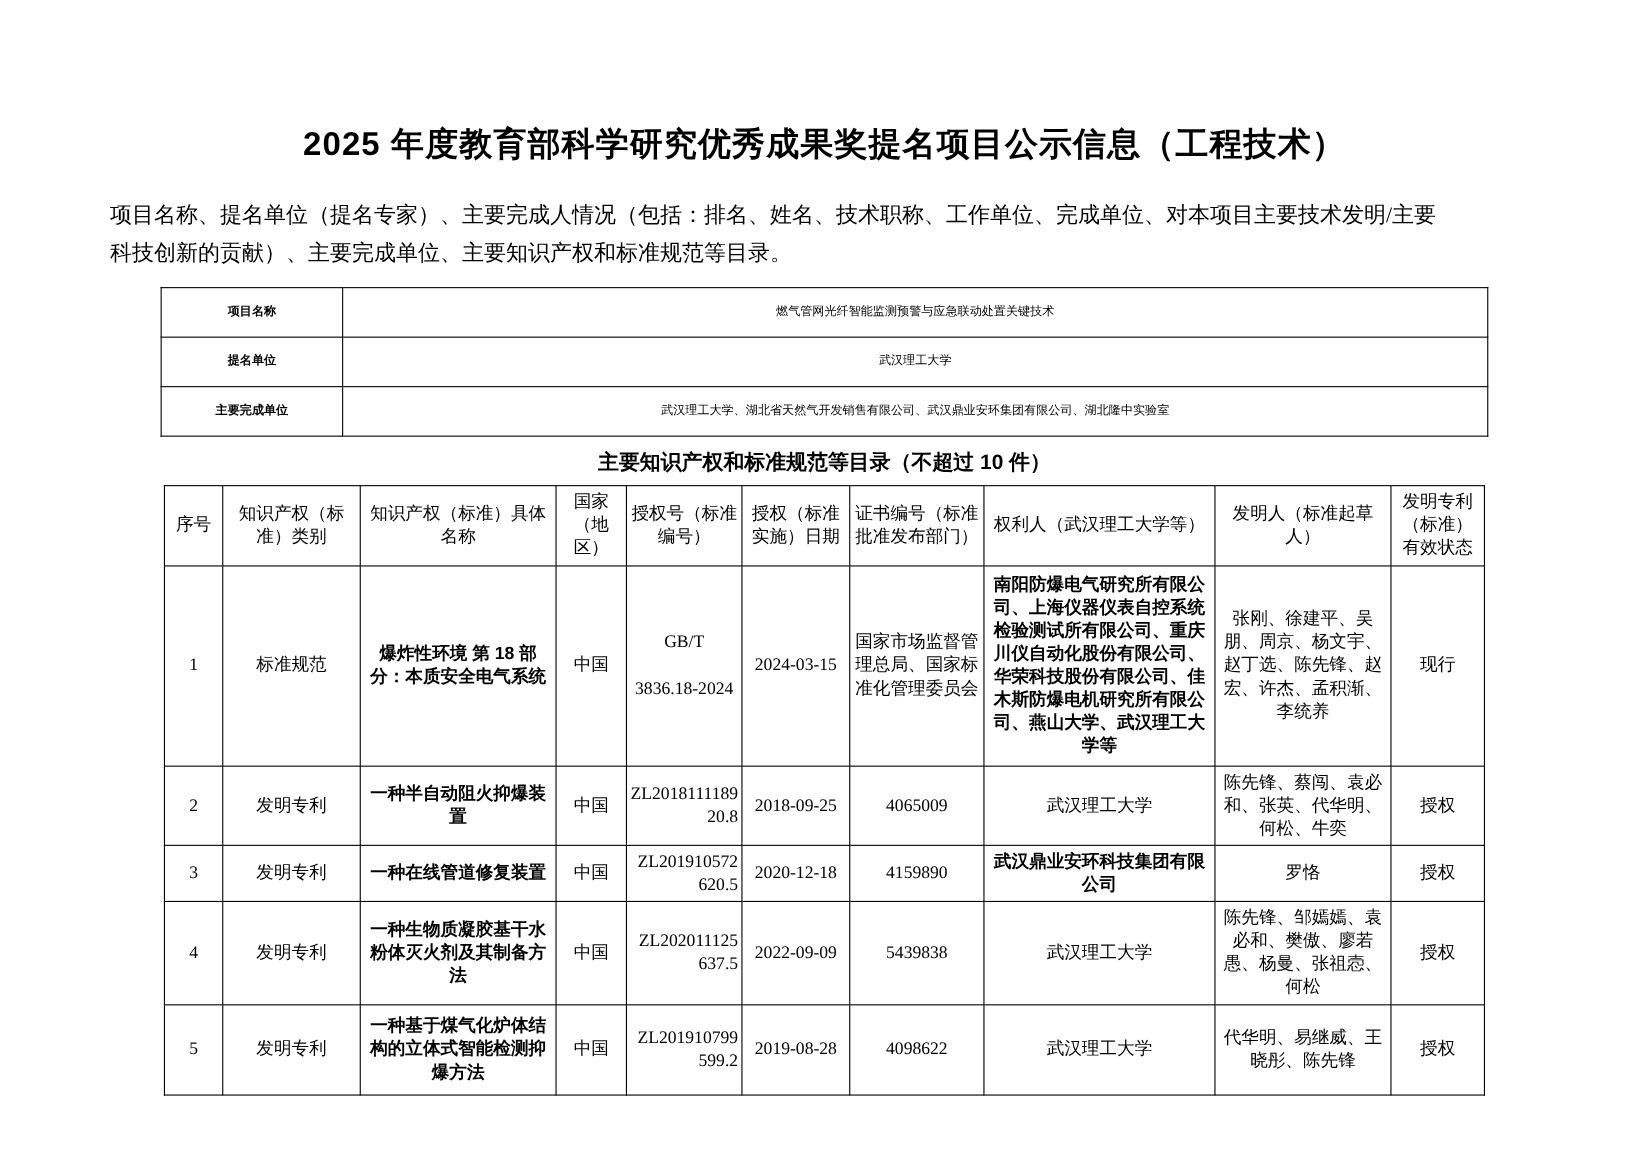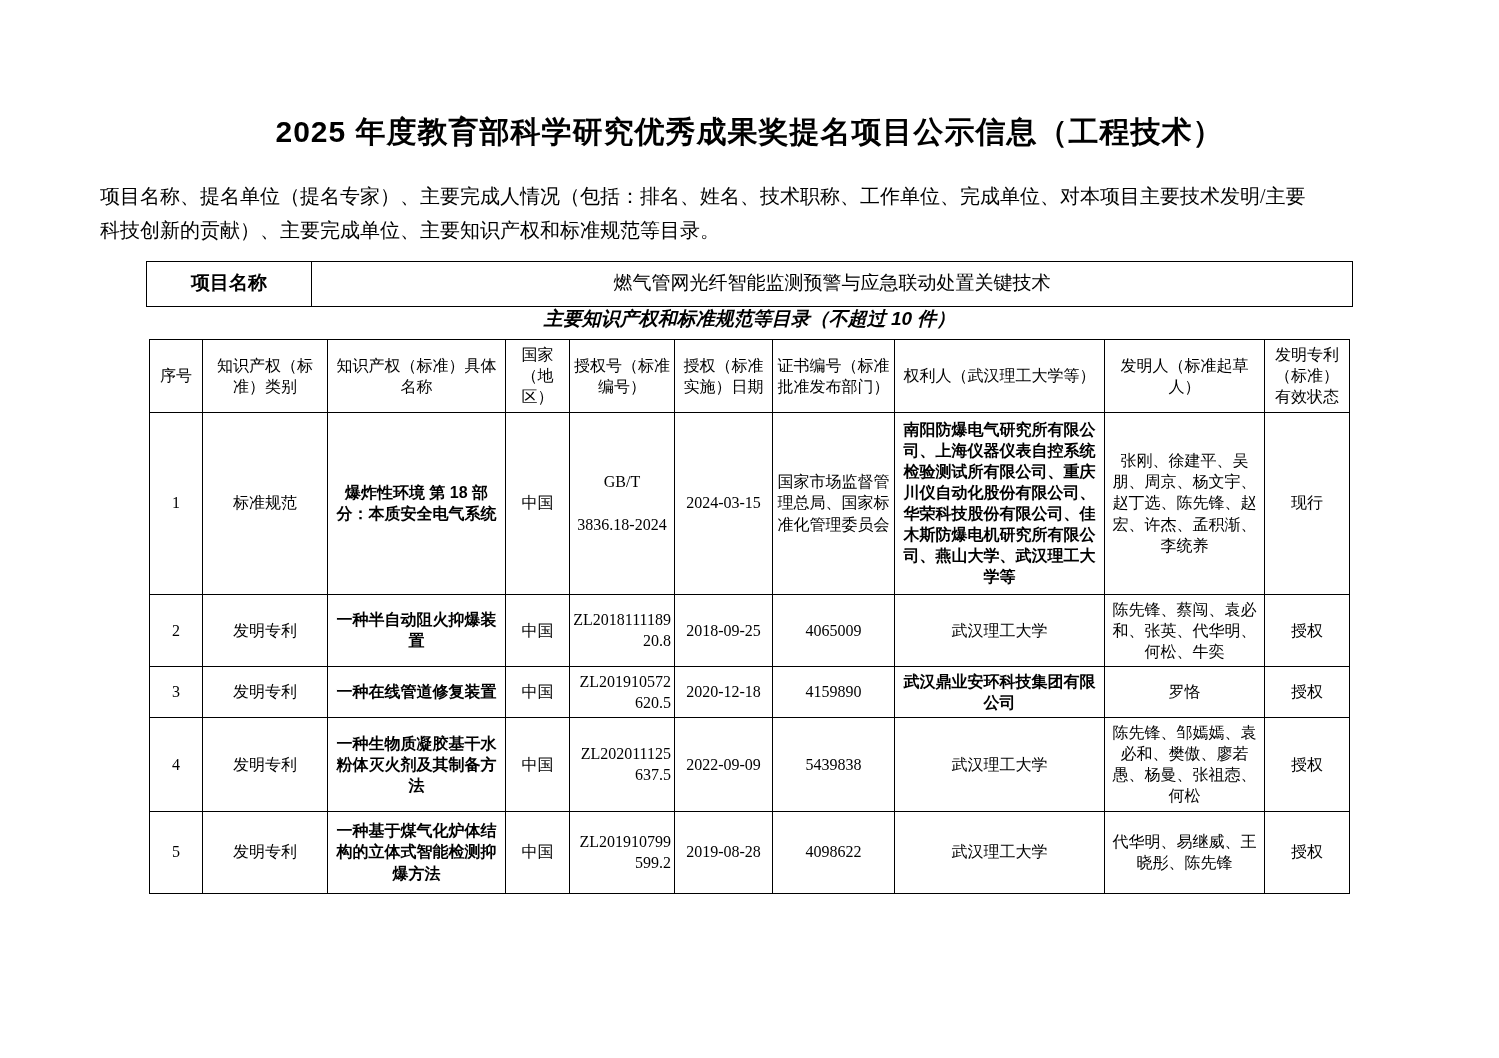--- a/index.html
+++ b/index.html
@@ -31,34 +31,34 @@
     font-size: 20px;
     line-height: 34px;
     white-space: pre-line;
   }
   table { border-collapse: collapse; table-layout: fixed; }
   td, th { border: 1px solid #000; text-align: center; vertical-align: middle; }
 
   .info-table {
     width: 1206px;
     margin: 14px auto 0 auto;
-    font-size: 19px;
+    font-size: 11px;
   }
   .info-table td { height: 45px; padding: 4px 10px; line-height: 1.4; }
   .info-table .label {
     font-family: "Liberation Sans", "DejaVu Sans", sans-serif;
     font-weight: bold;
   }
   .catalog-title {
+    margin-top: 12px;
     text-align: center;
     font-family: "Liberation Sans", "DejaVu Sans", sans-serif;
     font-weight: bold;
     font-size: 19px;
     line-height: 1.3;
-    font-style: italic;
   }
   .catalog-table {
     width: 1200px;
     margin: 8px auto 0 auto;
     font-size: 16px;
   }
   .catalog-table td {
     padding: 4px 3px;
     line-height: 1.32;
     white-space: pre-line;
@@ -88,20 +88,28 @@
 
   <table class="info-table">
     <colgroup>
       <col style="width:165px">
         <col style="width:1041px">
     </colgroup>
     <tbody>
       <tr>
         <td class="label">项目名称</td>
         <td>燃气管网光纤智能监测预警与应急联动处置关键技术</td>
+      </tr>
+      <tr>
+        <td class="label">提名单位</td>
+        <td>武汉理工大学</td>
+      </tr>
+      <tr>
+        <td class="label">主要完成单位</td>
+        <td>武汉理工大学、湖北省天然气开发销售有限公司、武汉鼎业安环集团有限公司、湖北隆中实验室</td>
       </tr>
     </tbody>
   </table>
 
   <h2 class="catalog-title">主要知识产权和标准规范等目录（不超过 10 件）</h2>
 
   <table class="catalog-table">
     <colgroup>
       <col style="width:53px">
         <col style="width:125px">

